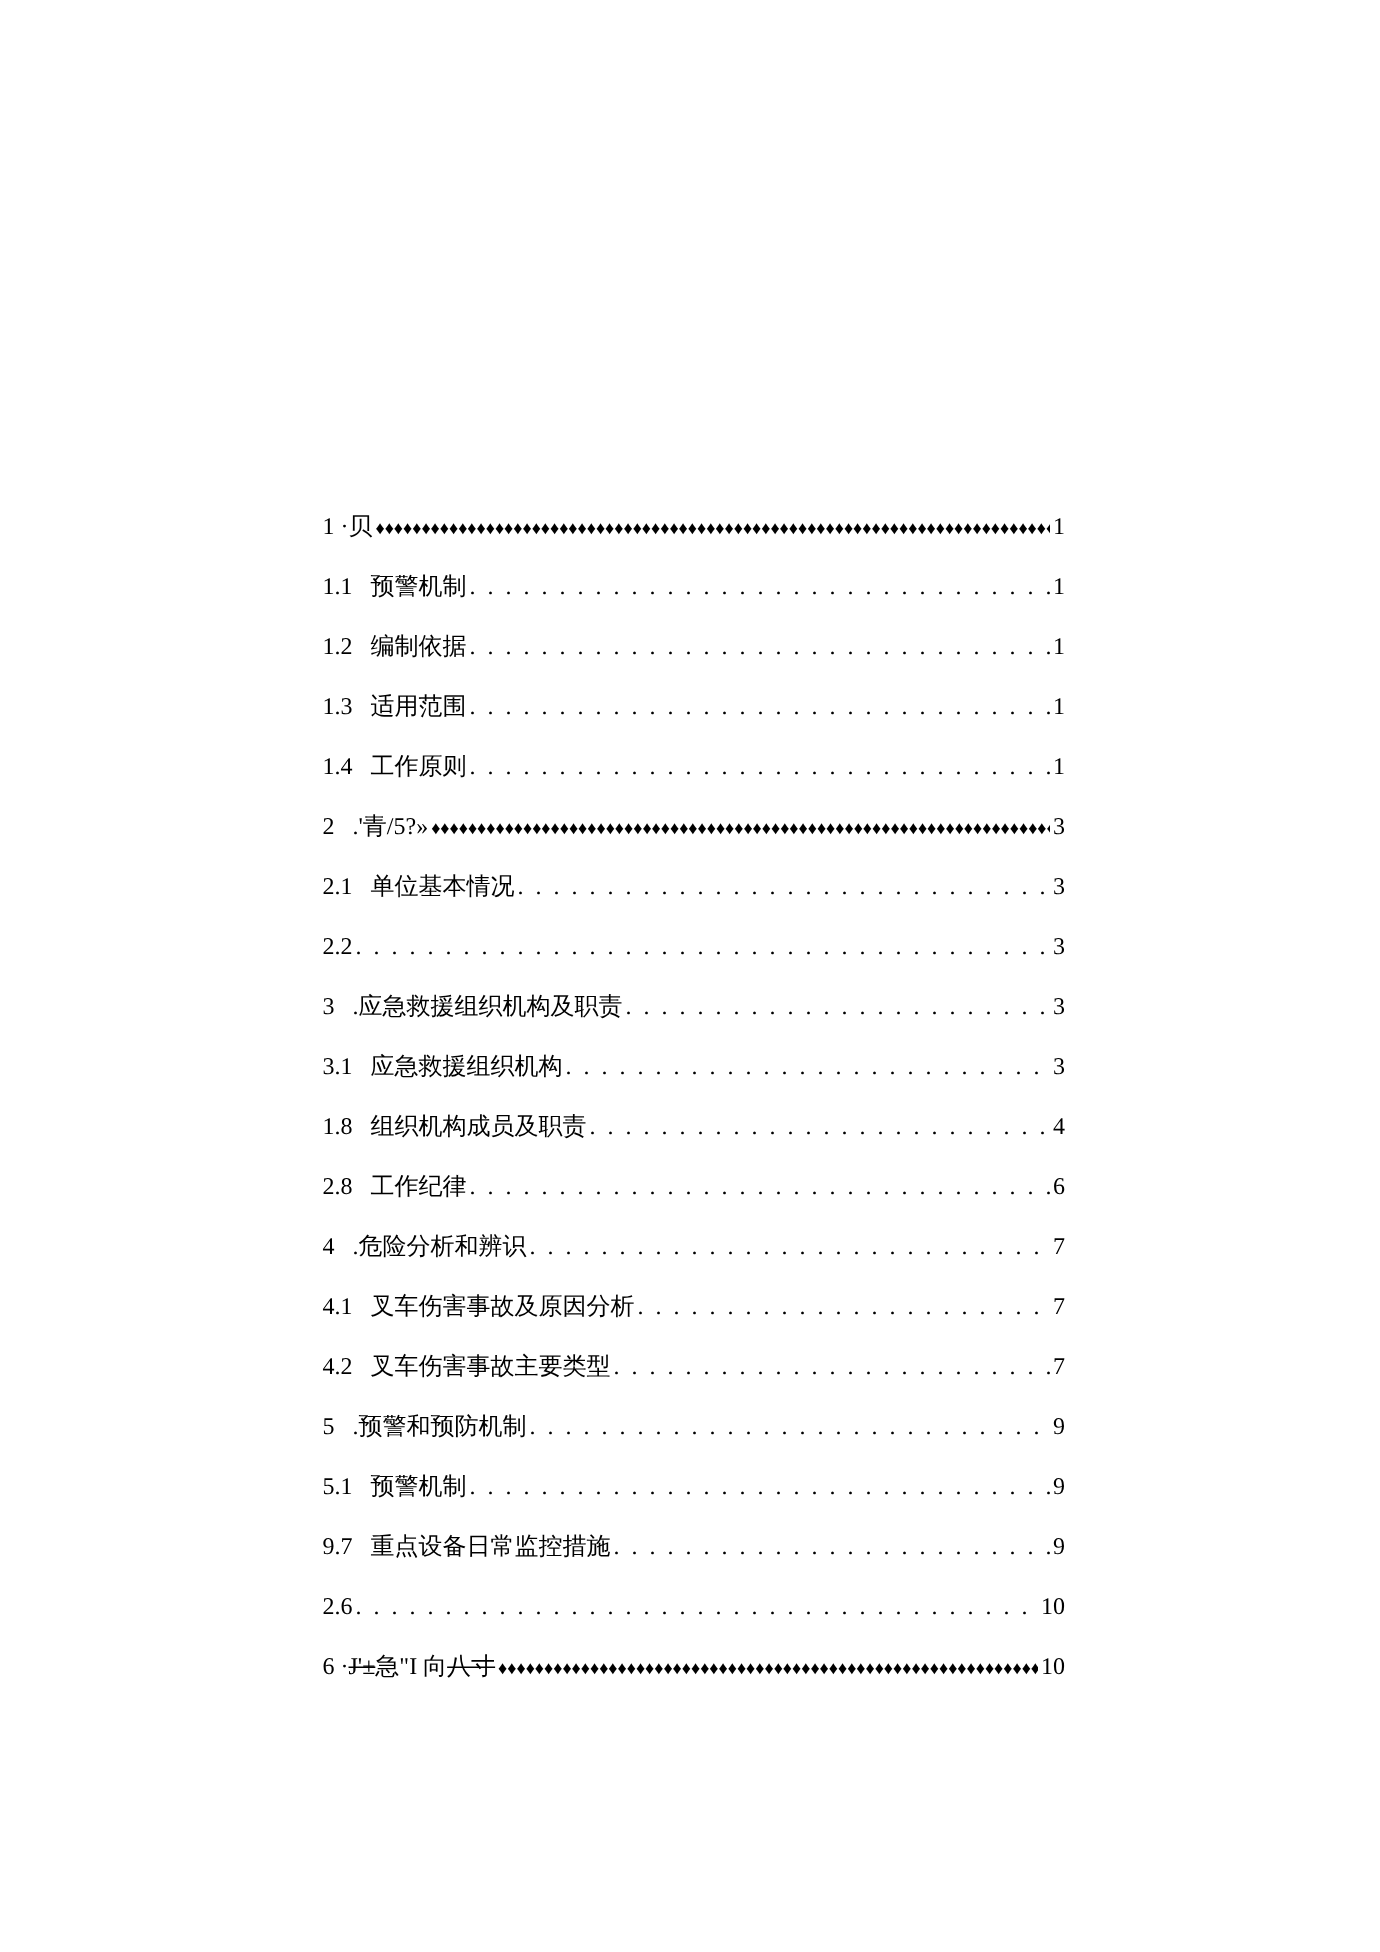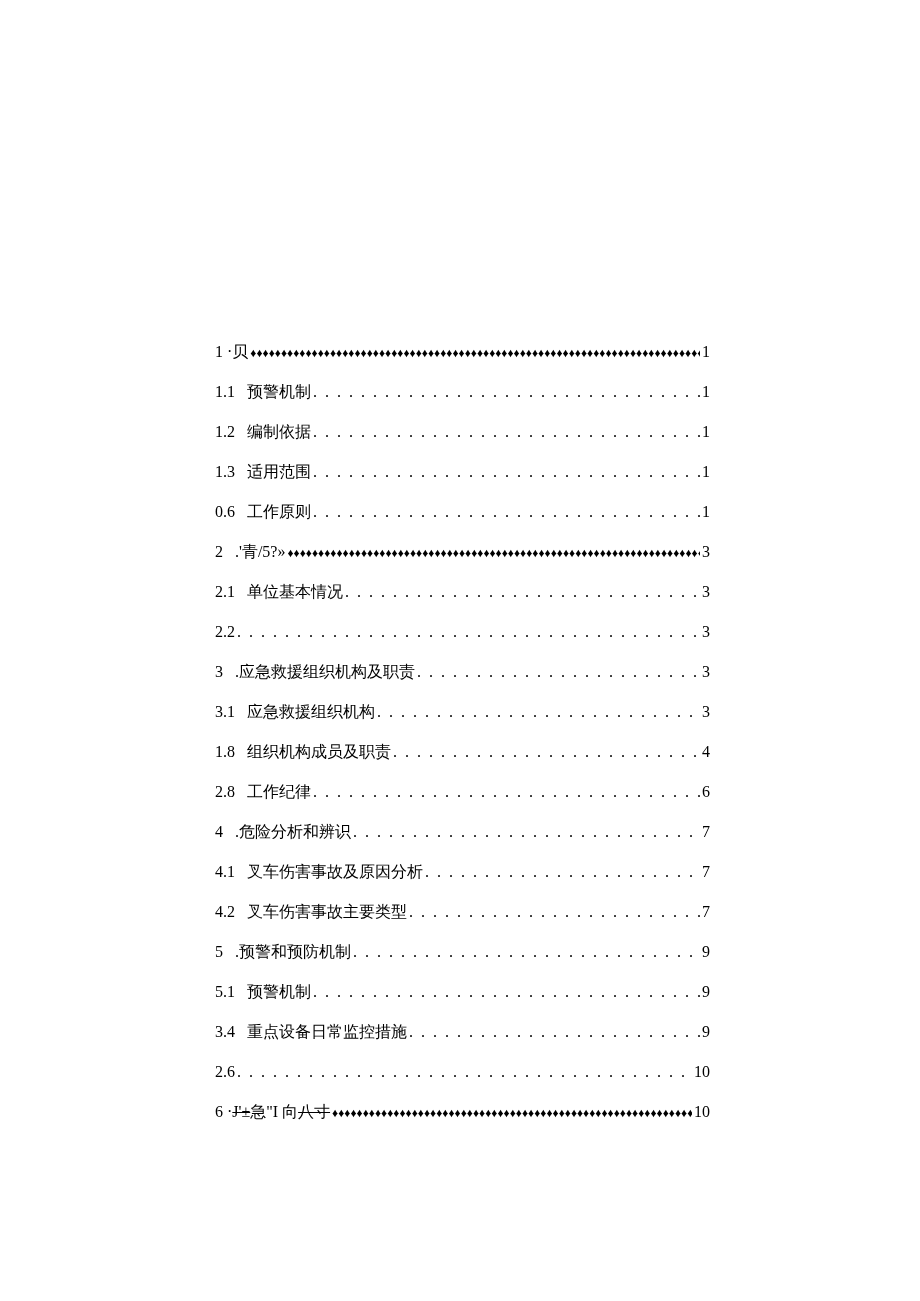--- a/index.html
+++ b/index.html
@@ -79,21 +79,21 @@
       <span class="toc-leader">. . . . . . . . . . . . . . . . . . . . . . . . . . . . . . . . . . . . . . . . . . . . . . . . . . . . . . . . . . . . . . . . . . . . . . . . . . . . . . . .</span>
       <span class="toc-page">1</span>
     </div>
     <div class="toc-entry">
       <span class="toc-number">1.3</span>
       <span class="toc-title">适用范围</span>
       <span class="toc-leader">. . . . . . . . . . . . . . . . . . . . . . . . . . . . . . . . . . . . . . . . . . . . . . . . . . . . . . . . . . . . . . . . . . . . . . . . . . . . . . . .</span>
       <span class="toc-page">1</span>
     </div>
     <div class="toc-entry">
-      <span class="toc-number">0.6</span>
+      <span class="toc-number">1.4</span>
       <span class="toc-title">工作原则</span>
       <span class="toc-leader">. . . . . . . . . . . . . . . . . . . . . . . . . . . . . . . . . . . . . . . . . . . . . . . . . . . . . . . . . . . . . . . . . . . . . . . . . . . . . . . .</span>
       <span class="toc-page">1</span>
     </div>
     <div class="toc-entry">
       <span class="toc-number">2</span>
       <span class="toc-title">.'青/5?»</span>
       <span class="toc-leader-diamond">♦♦♦♦♦♦♦♦♦♦♦♦♦♦♦♦♦♦♦♦♦♦♦♦♦♦♦♦♦♦♦♦♦♦♦♦♦♦♦♦♦♦♦♦♦♦♦♦♦♦♦♦♦♦♦♦♦♦♦♦♦♦♦♦♦♦♦♦♦♦♦♦♦♦♦♦♦♦♦♦</span>
       <span class="toc-page">3</span>
     </div>
@@ -156,21 +156,21 @@
       <span class="toc-leader">. . . . . . . . . . . . . . . . . . . . . . . . . . . . . . . . . . . . . . . . . . . . . . . . . . . . . . . . . . . . . . . . . . . . . . . . . . . . . . . .</span>
       <span class="toc-page">9</span>
     </div>
     <div class="toc-entry">
       <span class="toc-number">5.1</span>
       <span class="toc-title">预警机制</span>
       <span class="toc-leader">. . . . . . . . . . . . . . . . . . . . . . . . . . . . . . . . . . . . . . . . . . . . . . . . . . . . . . . . . . . . . . . . . . . . . . . . . . . . . . . .</span>
       <span class="toc-page">9</span>
     </div>
     <div class="toc-entry">
-      <span class="toc-number">3.4</span>
+      <span class="toc-number">9.7</span>
       <span class="toc-title">重点设备日常监控措施</span>
       <span class="toc-leader">. . . . . . . . . . . . . . . . . . . . . . . . . . . . . . . . . . . . . . . . . . . . . . . . . . . . . . . . . . . . . . . . . . . . . . . . . . . . . . . .</span>
       <span class="toc-page">9</span>
     </div>
     <div class="toc-entry">
       <span class="toc-number">2.6</span>
       <span class="toc-leader">. . . . . . . . . . . . . . . . . . . . . . . . . . . . . . . . . . . . . . . . . . . . . . . . . . . . . . . . . . . . . . . . . . . . . . . . . . . . . . . .</span>
       <span class="toc-page">10</span>
     </div>
     <div class="toc-entry">

